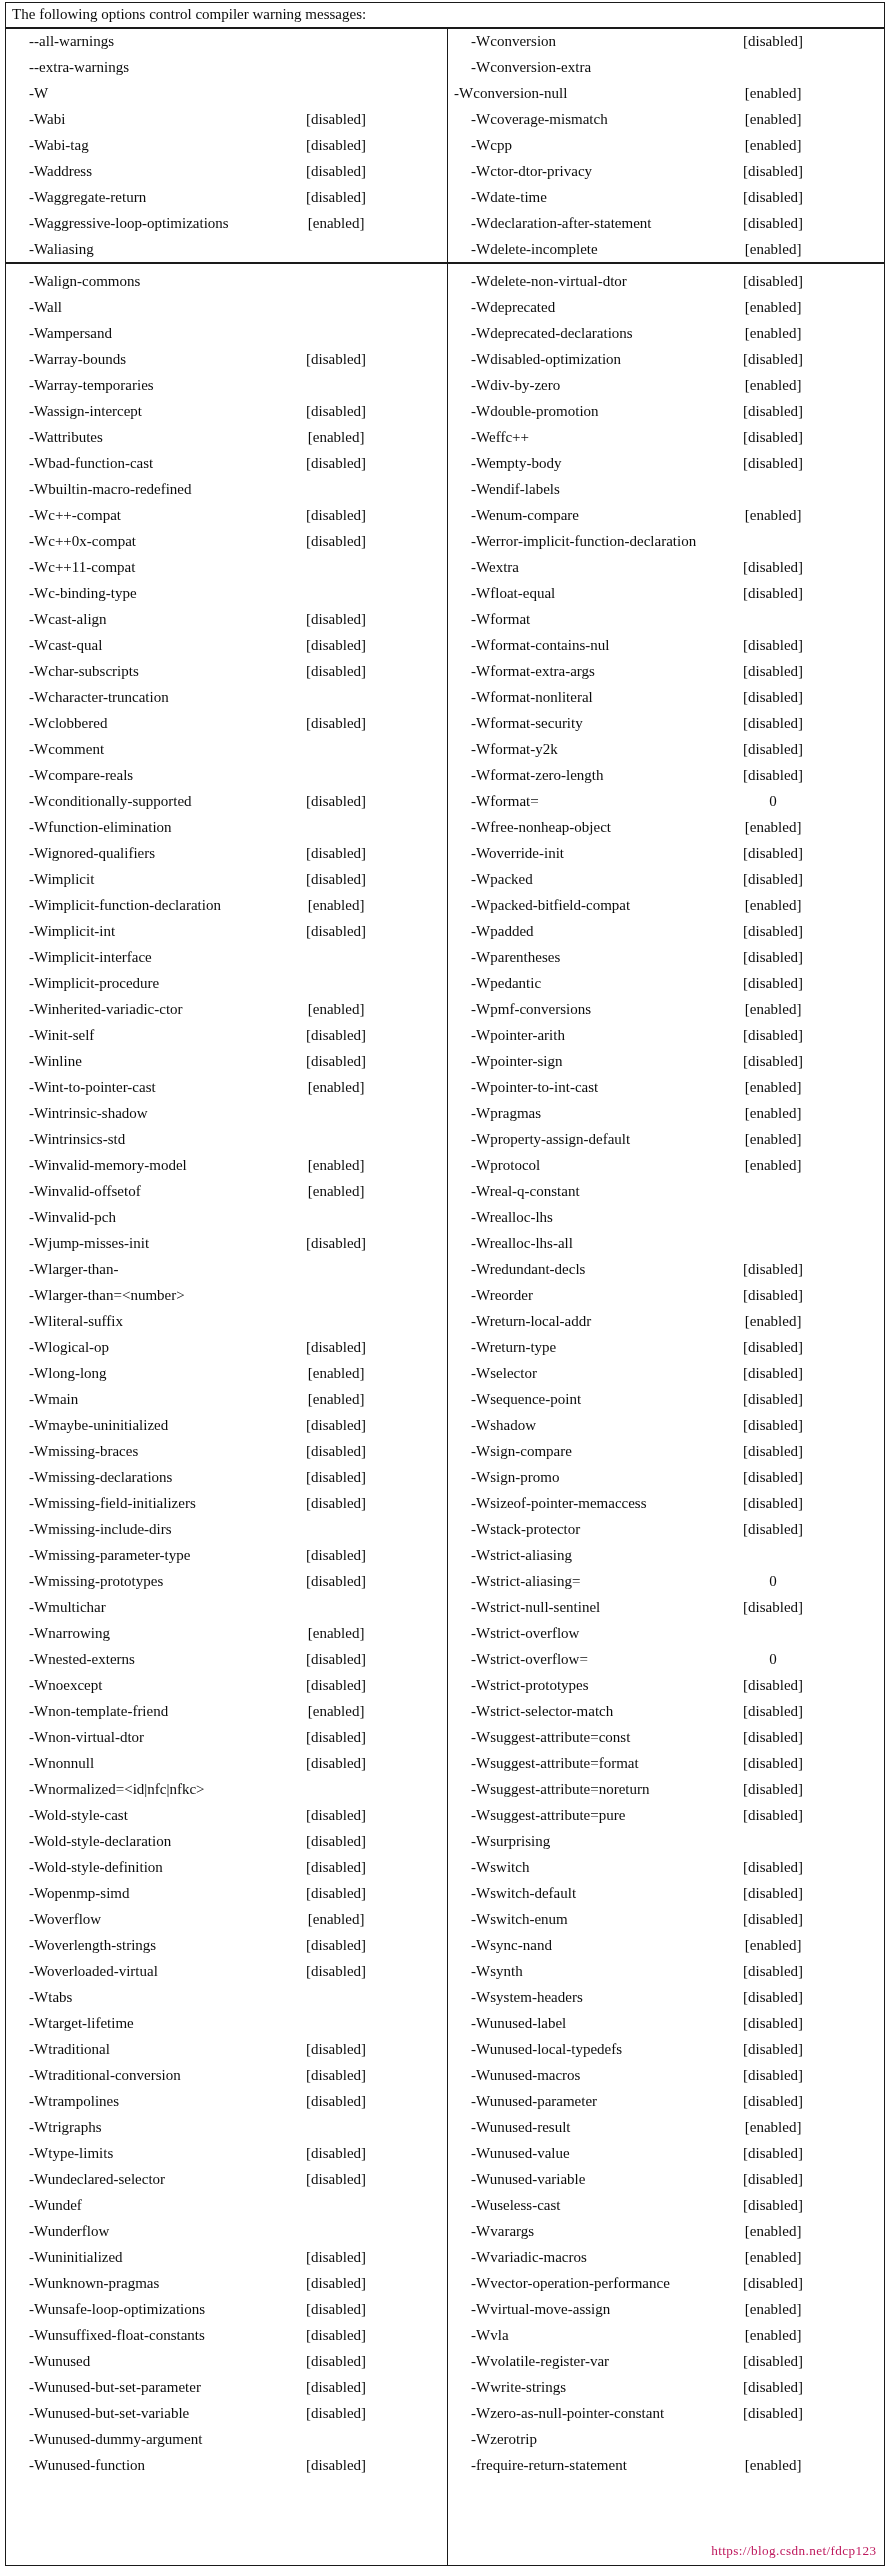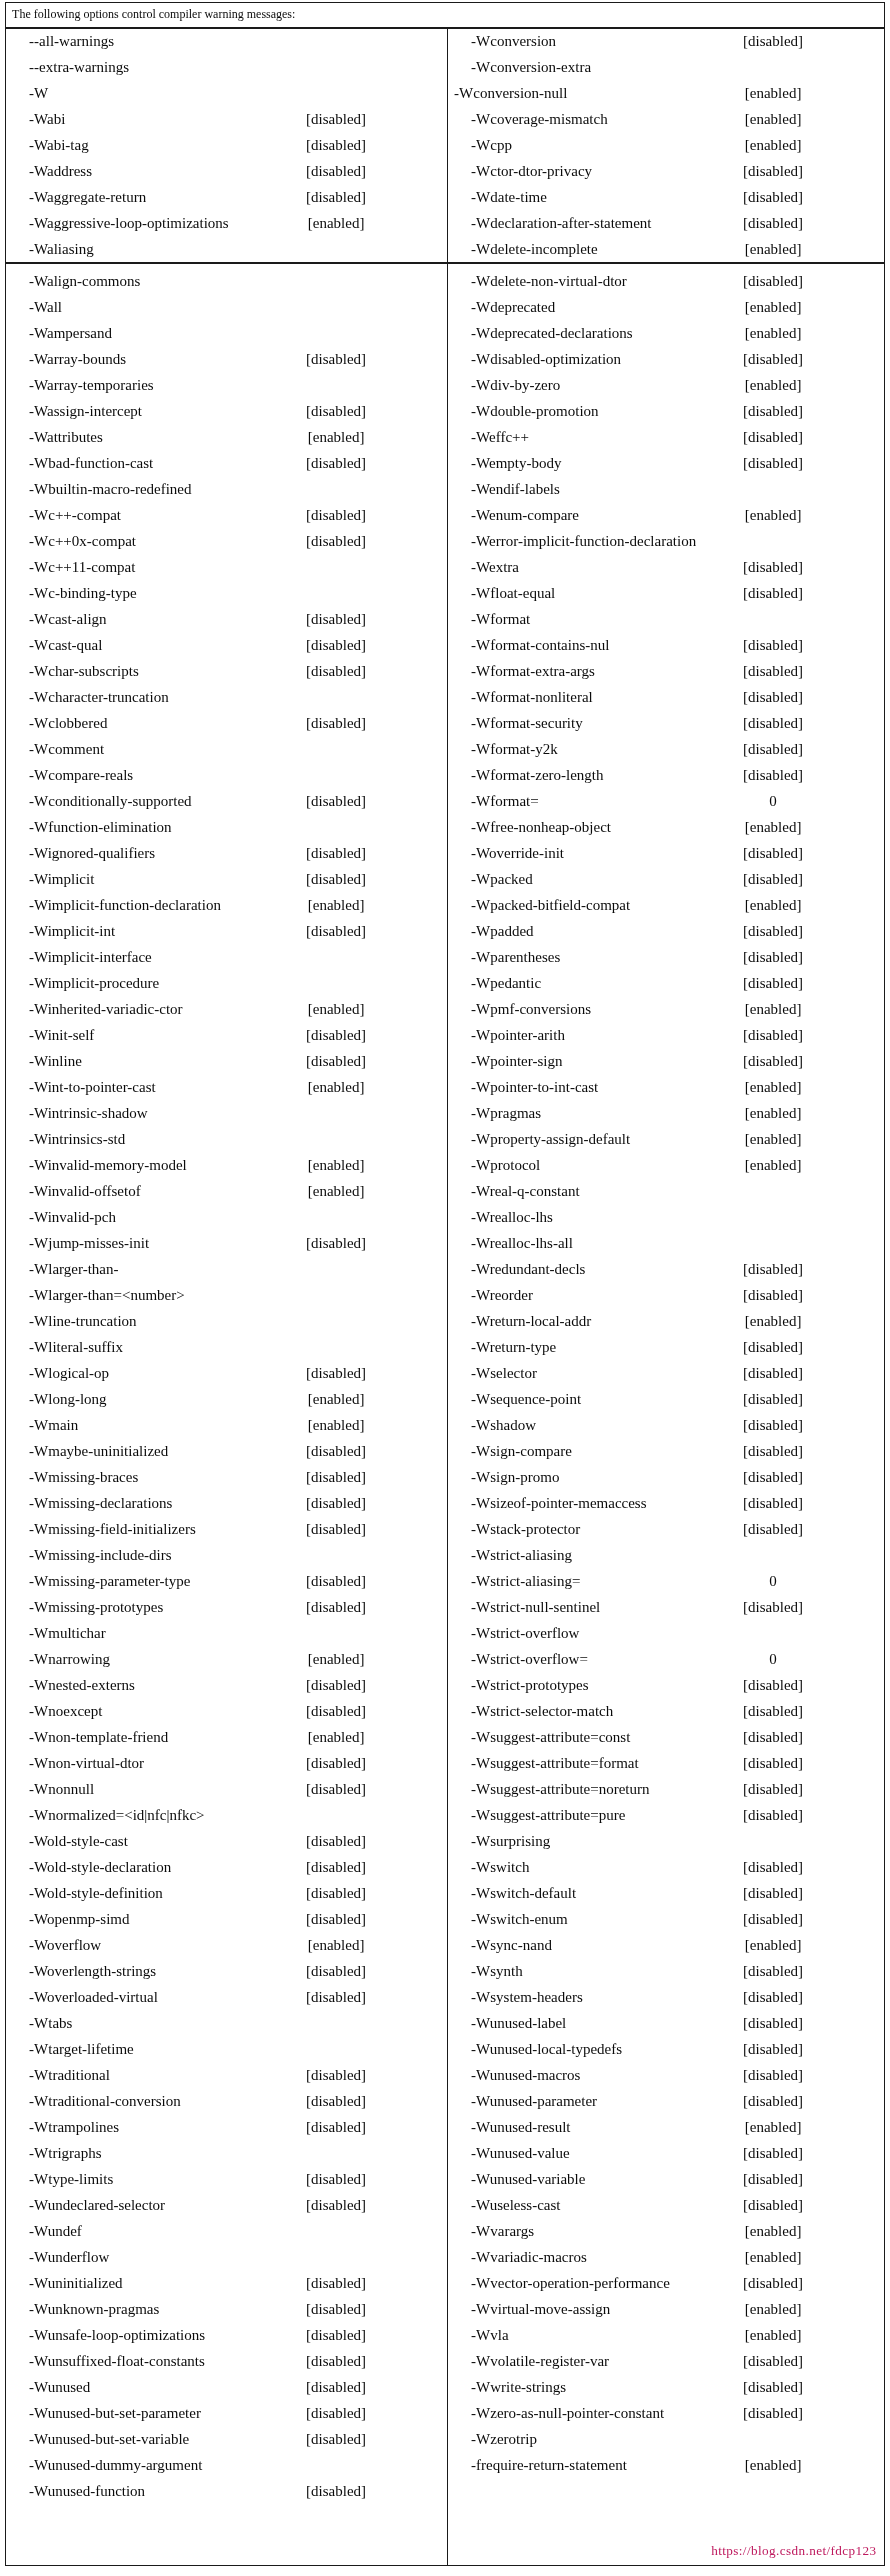--- a/index.html
+++ b/index.html
@@ -4,21 +4,21 @@
 <style>
   html,body{margin:0;padding:0;}
   body{
     width:890px;height:2576px;background:#ffffff;
     font-family:"Liberation Serif", serif;color:#0b0b0b;
     -webkit-font-smoothing:antialiased;overflow:hidden;
   }
   .sheet{position:relative;margin:1.7px 5.1px 0 5.1px;width:880px;box-sizing:border-box;}
   .hdr{
     border:1.7px solid #1a1a1a;height:26.4px;box-sizing:border-box;
-    line-height:22px;padding-left:6px;font-size:12px;white-space:nowrap;
+    line-height:22px;padding-left:6px;font-size:15px;white-space:nowrap;
   }
   .box{
     border:1.7px solid #1a1a1a;display:flex;box-sizing:border-box;width:880px;
   }
   .col{box-sizing:border-box;overflow:hidden;}
   .col-left{width:441px;}
   .col-right{flex:1;border-left:1.7px solid #1a1a1a;}
   .box1 .col{height:233px;padding-top:3px;}
   .box2{margin-top:0px;}
   .box2 .col{height:2301px;padding-top:7.7px;}
@@ -281,24 +281,20 @@
         </div>
         <div class="row">
           <span class="opt">-Wlarger-than-</span>
           <span class="status"></span>
         </div>
         <div class="row">
           <span class="opt">-Wlarger-than=&lt;number&gt;</span>
           <span class="status"></span>
         </div>
         <div class="row">
-          <span class="opt">-Wline-truncation</span>
-          <span class="status"></span>
-        </div>
-        <div class="row">
           <span class="opt">-Wliteral-suffix</span>
           <span class="status"></span>
         </div>
         <div class="row">
           <span class="opt">-Wlogical-op</span>
           <span class="status">[disabled]</span>
         </div>
         <div class="row">
           <span class="opt">-Wlong-long</span>
           <span class="status">[enabled]</span>

